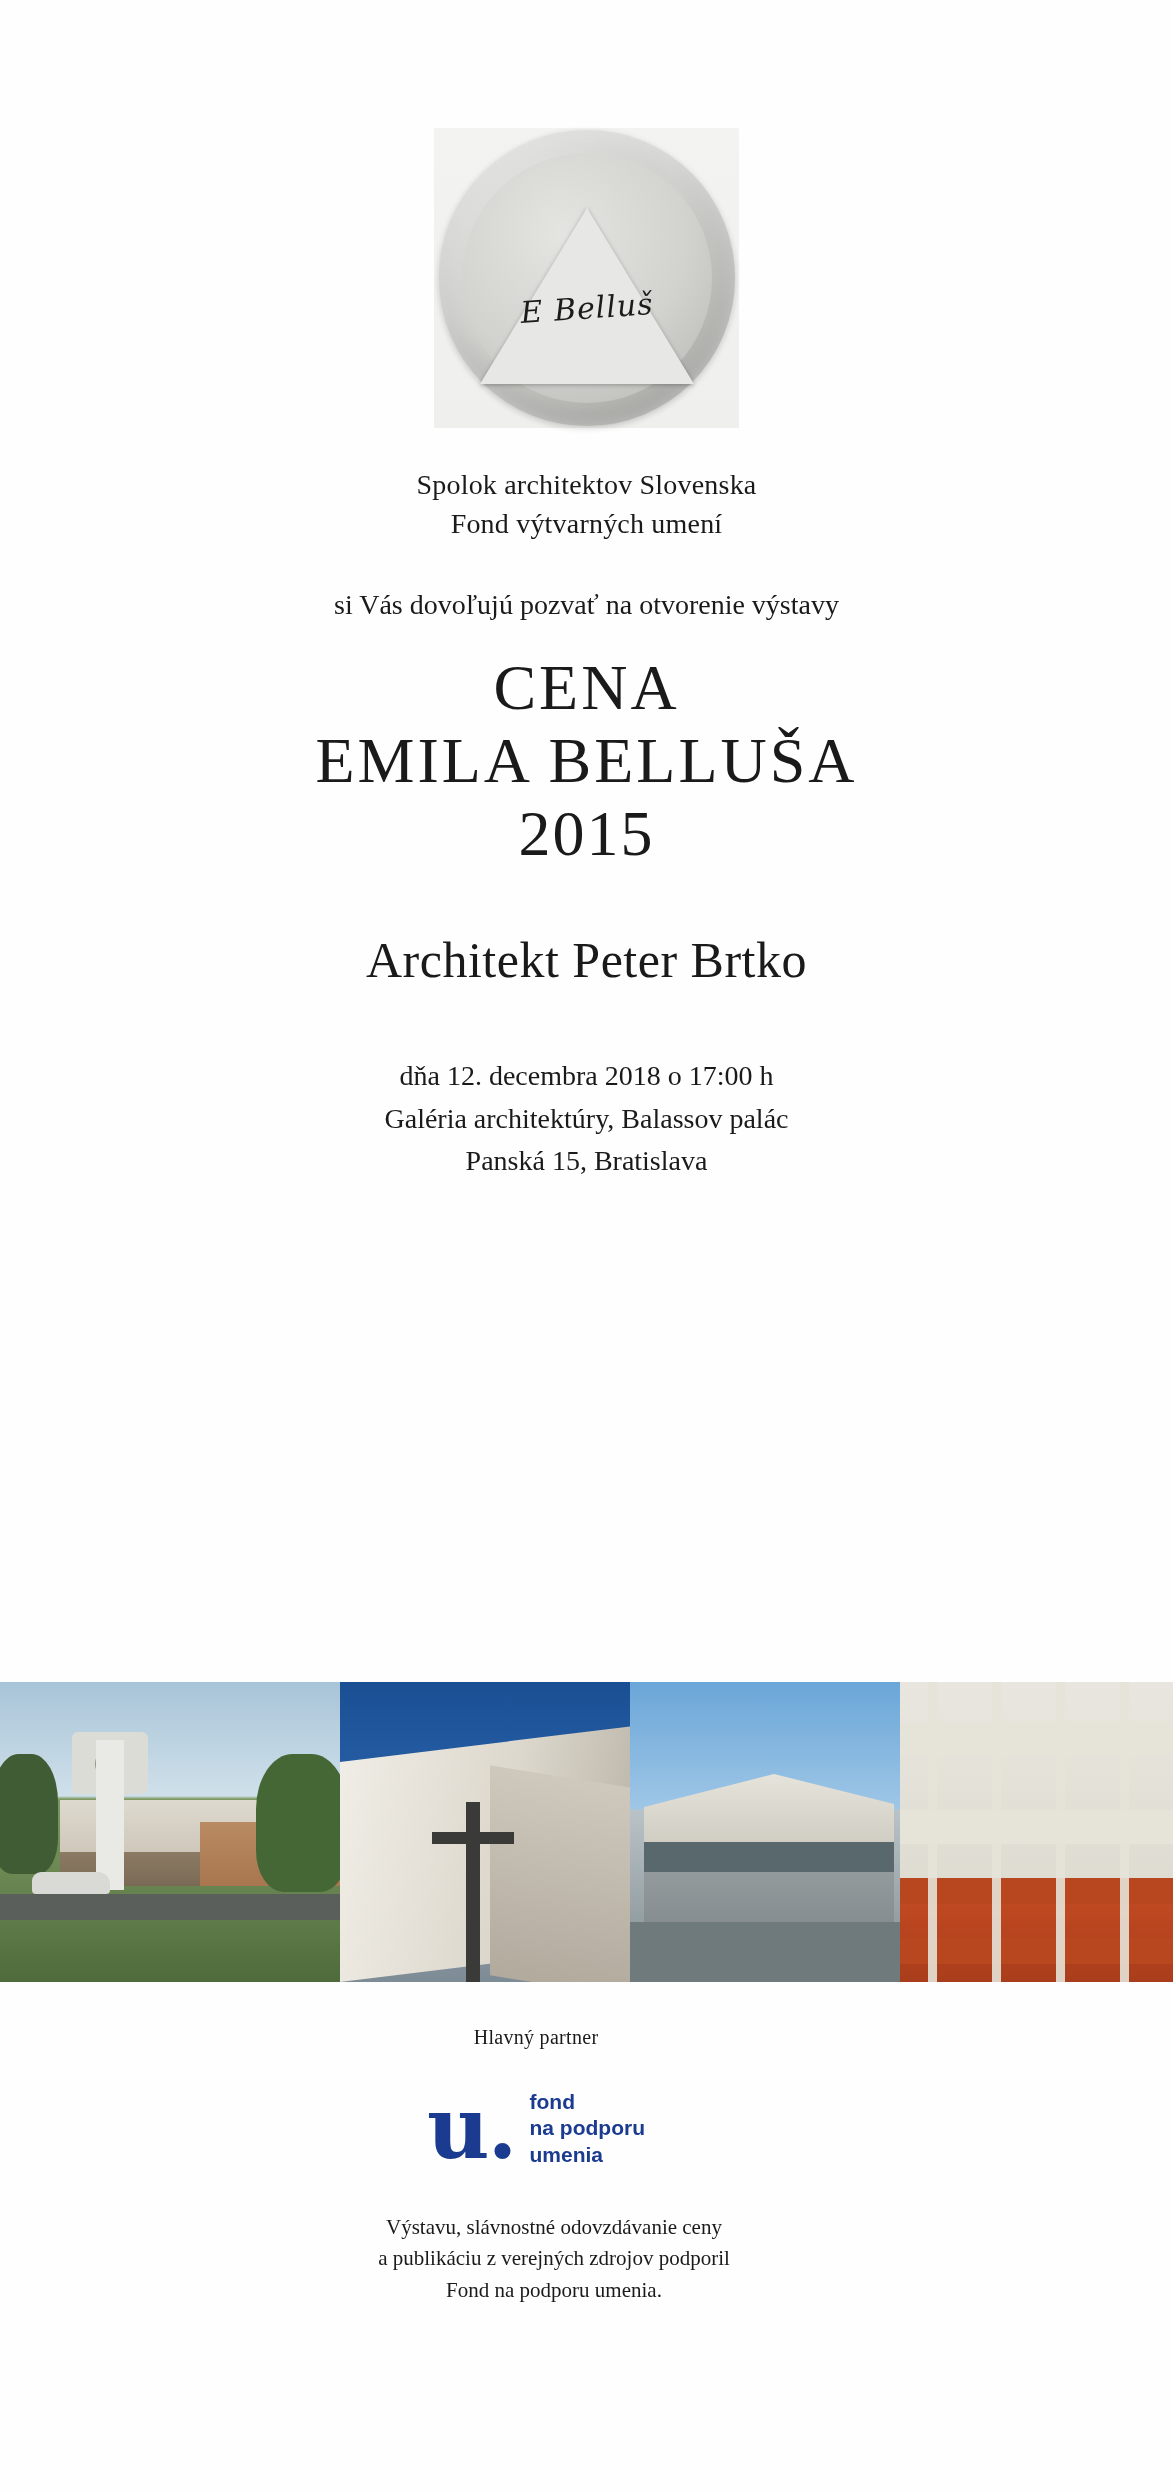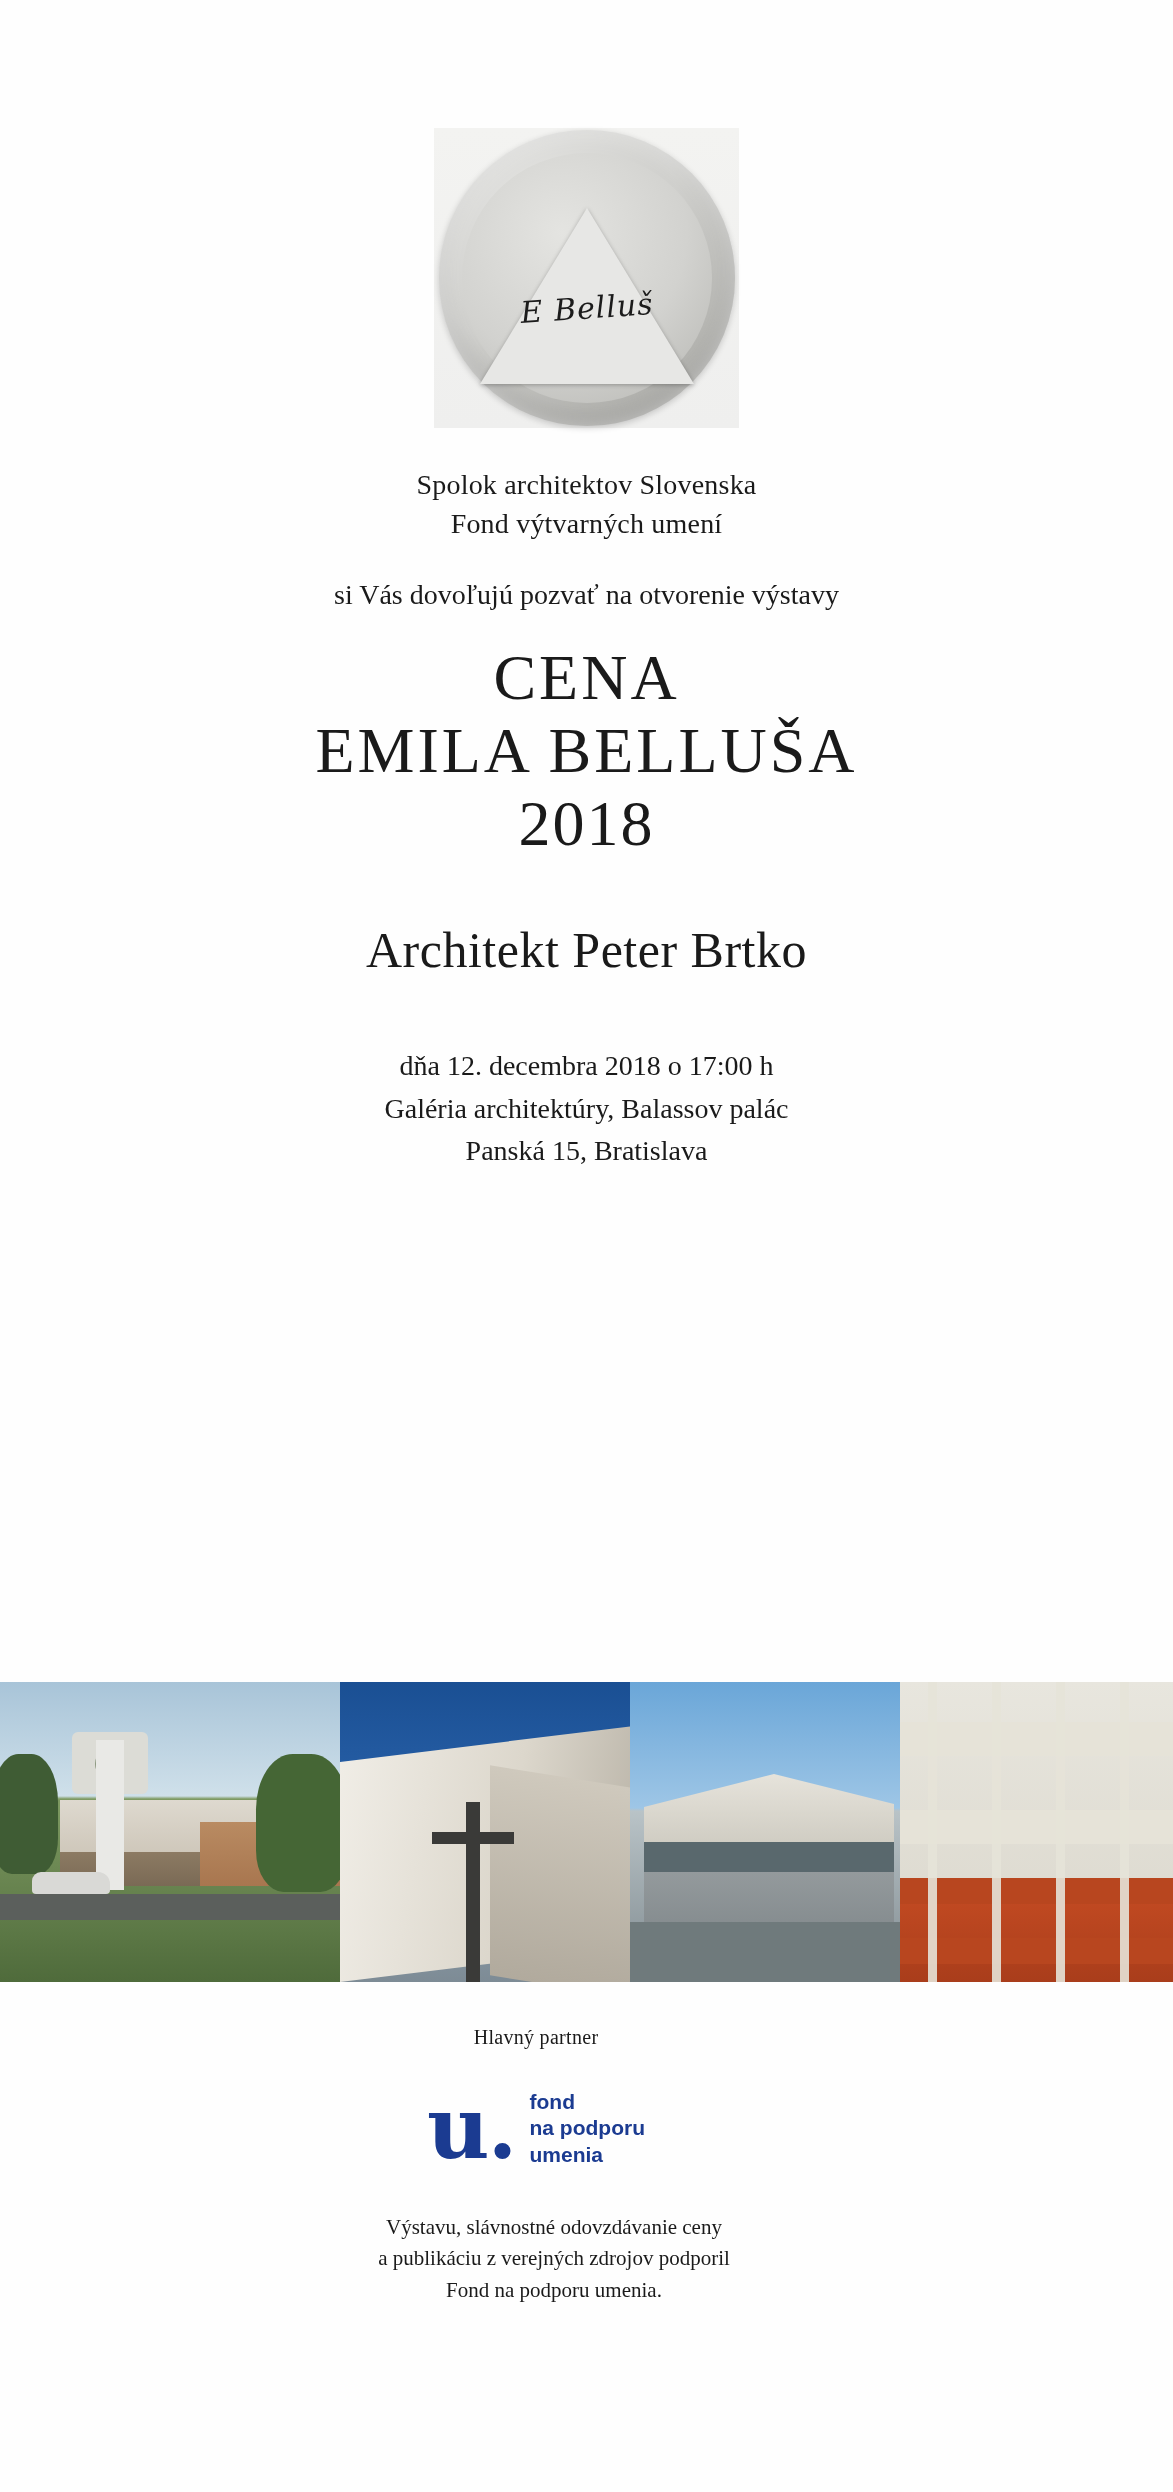--- a/index.html
+++ b/index.html
@@ -87,21 +87,21 @@
   .org-block {
     margin-top: 38px;
     text-align: center;
     line-height: 1.38;
   }
   .org-line {
     font-size: 28px;
     letter-spacing: 0.2px;
   }
   .invite {
-    margin-top: 36px;
+    margin-top: 46px;
     font-size: 28px;
     text-align: center;
   }
   .award-block {
     margin-top: 31px;
     text-align: center;
     line-height: 1.14;
   }
   .award-l1 {
     font-size: 64px;
@@ -291,21 +291,21 @@
   <div class="org-block">
     <div class="org-line">Spolok architektov Slovenska</div>
     <div class="org-line">Fond výtvarných umení</div>
   </div>
 
   <div class="invite">si Vás dovoľujú pozvať na otvorenie výstavy</div>
 
   <div class="award-block">
     <div class="award-l1">CENA</div>
     <div class="award-l2">EMILA BELLUŠA</div>
-    <div class="award-l3">2018</div>
+    <div class="award-l3">2015</div>
   </div>
 
   <div class="laureate">Architekt Peter Brtko</div>
 
   <div class="details">
     <div>dňa 12. decembra 2018 o 17:00 h</div>
     <div>Galéria architektúry, Balassov palác</div>
     <div>Panská 15, Bratislava</div>
   </div>
 

